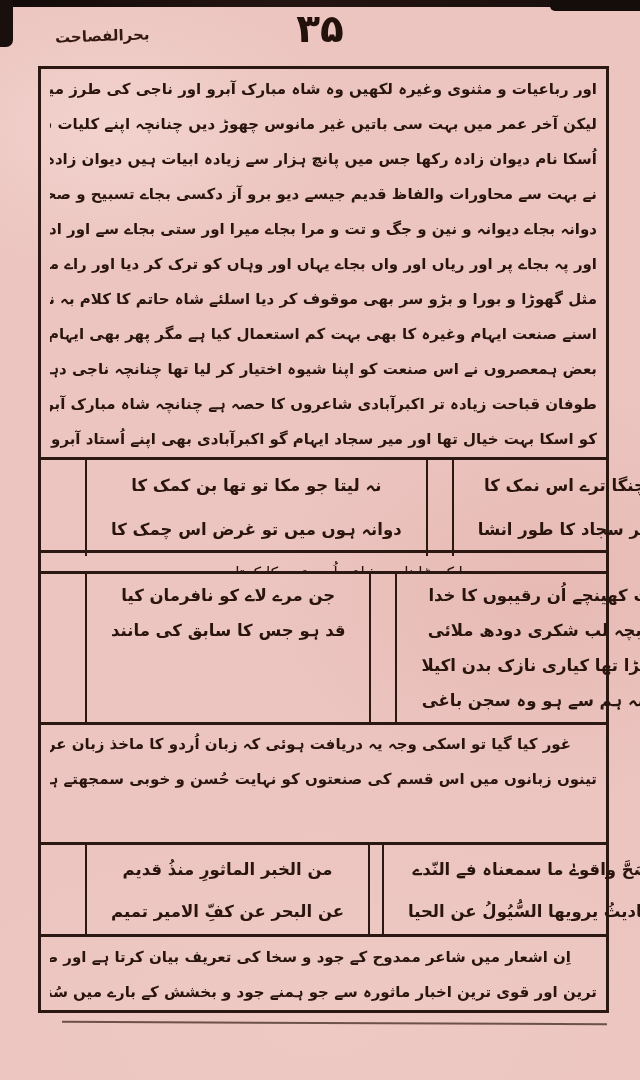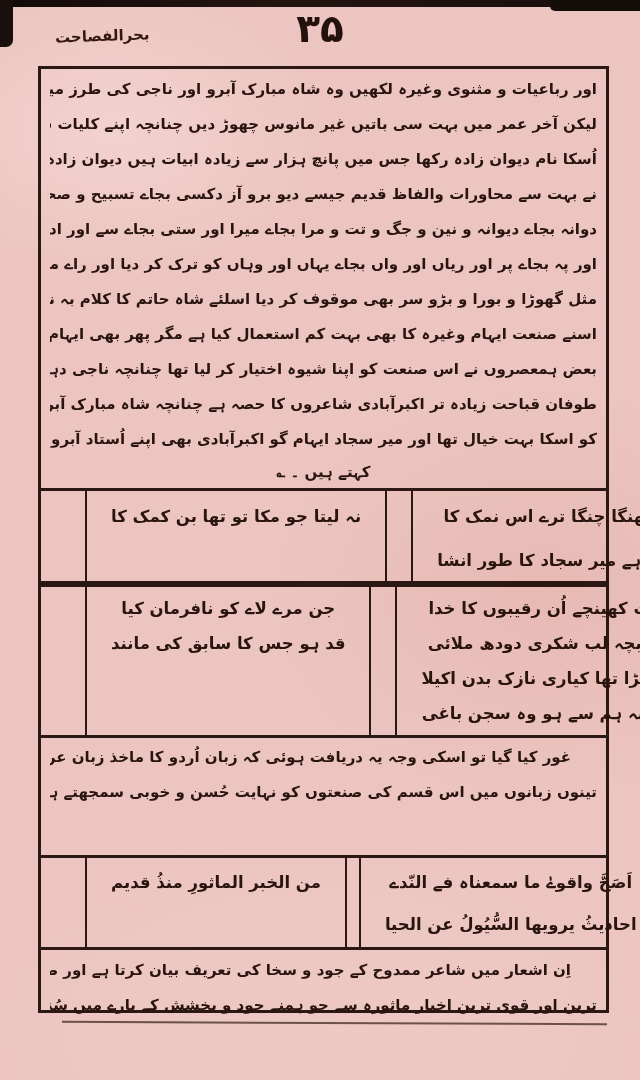--- a/index.html
+++ b/index.html
@@ -83,27 +83,27 @@
       <div class="line">لیکن آخر عمر میں بہت سی باتیں غیر مانوس چھوڑ دیں چنانچہ اپنے کلیات سے ایک چھوٹا سا دیوان خود انتخاب کر کے</div>
       <div class="line">اُسکا نام دیوان زادہ رکھا جس میں پانچ ہزار سے زیادہ ابیات ہیں دیوان زادہ کے دیباچے میں لکھتا ہے کہ میں</div>
       <div class="line">نے بہت سے محاورات والفاظ قدیم جیسے دیو برو آز دکسی بجاے تسبیح و صحی بجاے صحیح و بگانہ بجاے بیگانہ و</div>
       <div class="line">دوانہ بجاے دیوانہ و نین و جگ و تت و مرا بجاے میرا اور ستی بجاے سے اور ادھر بجاے اُدھر اور کیدھر بجاے کدھر</div>
       <div class="line">اور پہ بجاے پر اور ریاں اور واں بجاے یہاں اور وہاں کو ترک کر دیا اور راے مہملہ کا قافیہ رای ہندی کے ساتھ</div>
       <div class="line">مثل گھوڑا و بورا و بڑو سر بھی موقوف کر دیا اسلئے شاہ حاتم کا کلام بہ نسبت دیگر شعراے سابق کے صاف ہے اور</div>
       <div class="line">اسنے صنعت ایہام وغیرہ کا بھی بہت کم استعمال کیا ہے مگر پھر بھی ایہام کا طریقہ بہت جاری رہا بلکہ اس کے</div>
       <div class="line">بعض ہمعصروں نے اس صنعت کو اپنا شیوہ اختیار کر لیا تھا چنانچہ ناجی دہلوی بھی انہی میں سے ہے اور یہ</div>
       <div class="line">طوفان قباحت زیادہ تر اکبرآبادی شاعروں کا حصہ ہے چنانچہ شاہ مبارک آبرو اور انکے ہمعصر شرف الدین مضمون</div>
       <div class="line">کو اسکا بہت خیال تھا اور میر سجاد ایہام گو اکبرآبادی بھی اپنے اُستاد آبرو کے شیوے کا تبع ہے چنانچہ سید انشا</div>
-      <div class="line short">کہتے ہیں ۔ ؎</div>
     </div>
 
     <div class="ctable t1">
       <div class="cell edge-l"></div>
       <div class="cell verse-col">
         <div class="vline">نہ لیتا جو مکا تو تھا بن کمک کا</div>
+        <div class="vline">دوانہ ہوں میں تو غرض اس چمک کا</div>
       </div>
       <div class="cell mid"></div>
       <div class="cell verse-col">
         <div class="vline">جھنگا چنگا ترے اس نمک کا</div>
         <div class="vline">یہ ہے میر سجاد کا طور انشا</div>
       </div>
 
     </div>
 
     <div class="interlude">ایک بڑا نامی شاعر اُس عہد کا کہتا ہے ۔ ؎</div>
@@ -126,20 +126,21 @@
 
     <div class="prose p2">
       <div class="line indent">غور کیا گیا تو اسکی وجہ یہ دریافت ہوئی کہ زبان اُردو کا ماخذ زبان عربی و فارسی و ہندی ہے اور ان</div>
       <div class="line center">تینوں زبانوں میں اس قسم کی صنعتوں کو نہایت حُسن و خوبی سمجھتے ہیں ۔ شعر عربی کی مثال ۔</div>
     </div>
 
     <div class="ctable t3">
       <div class="cell edge-l"></div>
       <div class="cell verse-col">
         <div class="vline">من الخبر الماثورِ منذُ قدیم</div>
+        <div class="vline">عن البحر عن کفِّ الامیر تمیم</div>
       </div>
       <div class="cell mid"></div>
       <div class="cell verse-col">
         <div class="vline">اَصَحَّ واقوےٰ ما سمعناہ فے النّدے</div>
         <div class="vline">احادیثُ یرویها السُّیُولُ عن الحیا</div>
       </div>
       <div class="cell edge-r"></div>
     </div>
 
     <div class="prose p3">

